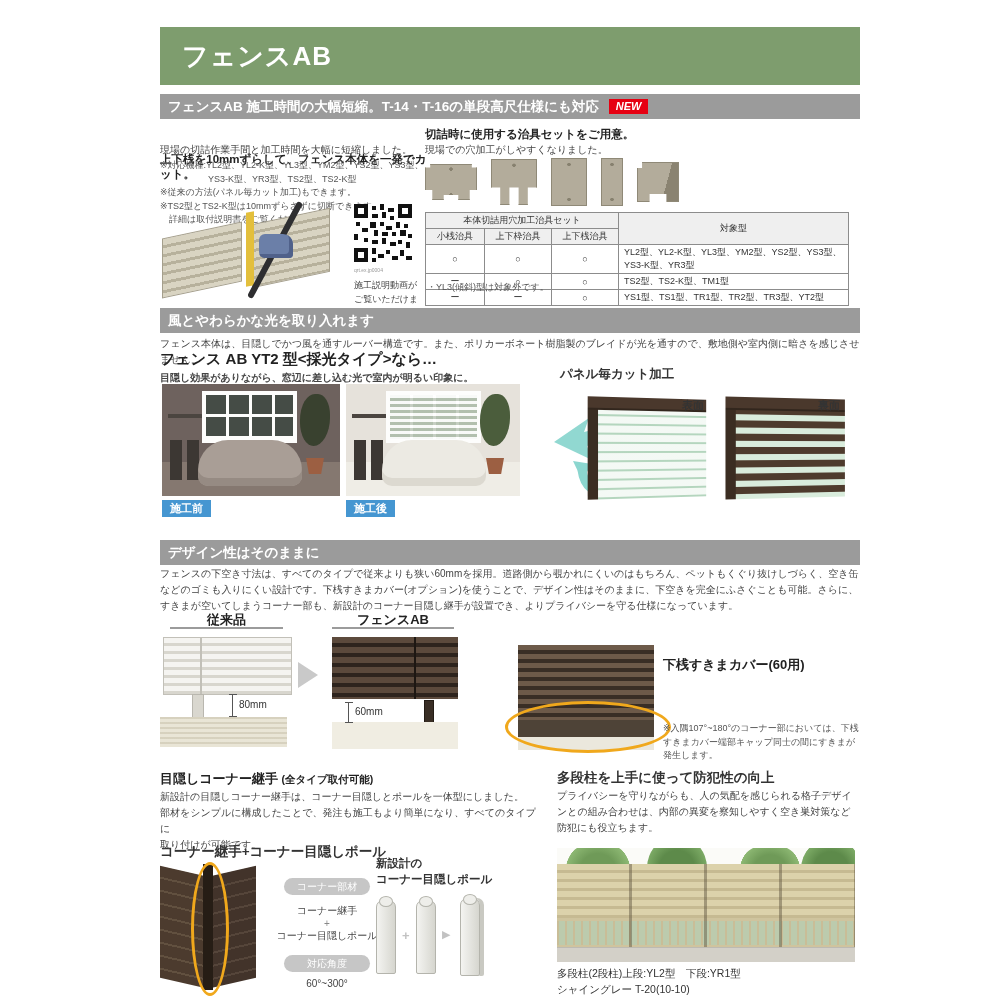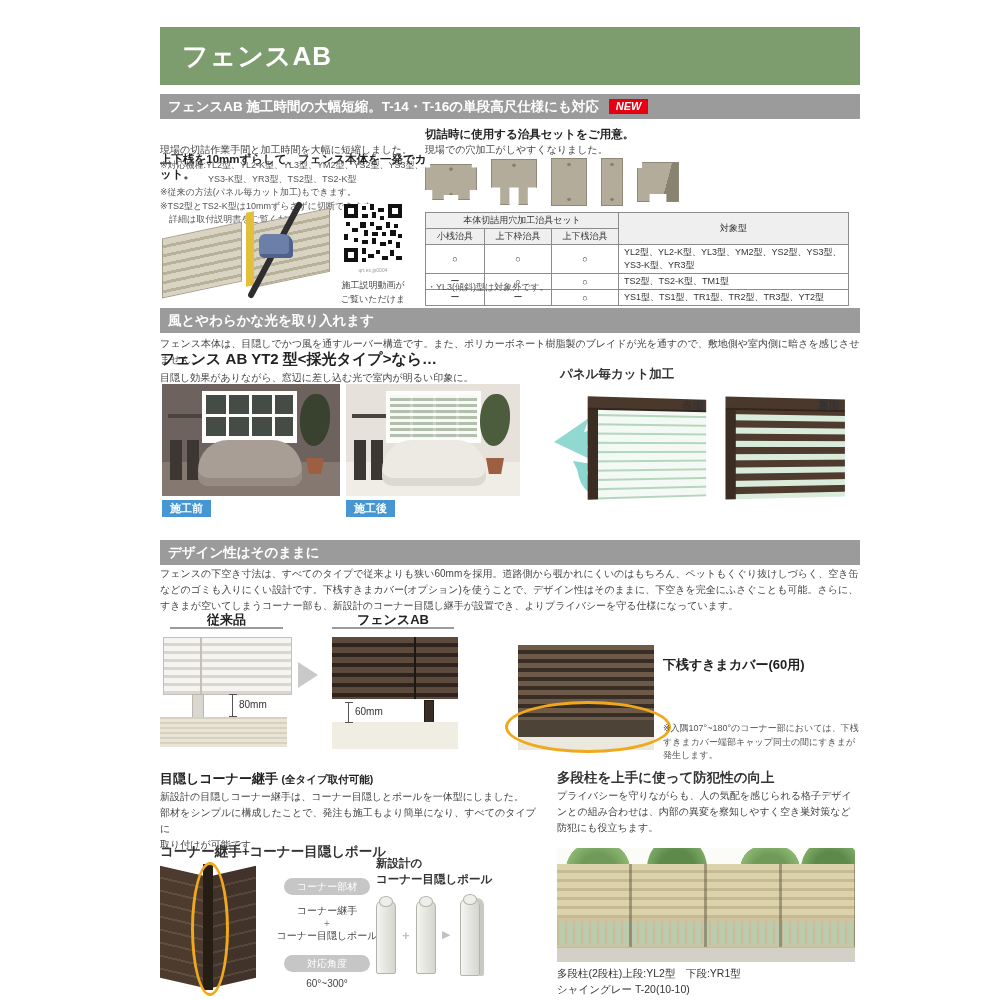--- a/index.html
+++ b/index.html
@@ -31,21 +31,21 @@
   .cutpanel{position:absolute;background:repeating-linear-gradient(180deg,#d9d4c2 0 6px,#b7b19c 6px 9px);
             border:1px solid #a59f8c;transform:skewY(-12deg);}
   .cutpanel.a{left:2px;top:22px;width:78px;height:58px;}
   .cutpanel.b{left:92px;top:8px;width:76px;height:62px;}
   .ystrip{position:absolute;left:86px;top:4px;width:8px;height:74px;background:#e3bf3c;transform:skewY(-12deg);}
   .cutbar{position:absolute;left:112px;top:-12px;width:6px;height:108px;background:#2e2e30;transform:rotate(28deg);border-radius:3px;}
   .cuttool{position:absolute;left:99px;top:26px;width:34px;height:24px;background:#6b7fa8;border-radius:6px 10px 4px 6px;
            box-shadow:inset -4px -4px 0 #50618a;}
 
   
-  .qrwrap{left:337px;top:204px;width:72px;text-align:center;}
+  .qrwrap{left:354px;top:204px;width:72px;}
   .qrcap{font-size:5px;color:#999;display:block;margin-top:1px;}
   .qrtxt{font-size:9px;color:#444;line-height:1.5;margin-top:6px;}
 
   
   .jigs{left:425px;top:156px;width:300px;height:52px;display:flex;align-items:center;gap:14px;}
   .jig{background:#b3ac9b;border:1px solid #8f8977;box-sizing:border-box;
        background-image:radial-gradient(circle at 50% 12%,#87816f 1.5px,transparent 2px),
                         radial-gradient(circle at 50% 88%,#87816f 1.5px,transparent 2px);}
   .jig.j1{width:52px;height:36px;clip-path:polygon(10% 0,90% 0,90% 10%,100% 10%,100% 72%,86% 72%,86% 100%,64% 100%,64% 86%,36% 86%,36% 100%,14% 100%,14% 72%,0 72%,0 10%,10% 10%);}
   .jig.j2{width:46px;height:46px;clip-path:polygon(0 0,100% 0,100% 62%,80% 62%,80% 100%,60% 100%,60% 62%,40% 62%,40% 100%,20% 100%,20% 62%,0 62%);}
@@ -279,21 +279,21 @@
     </tr>
   </tbody>
     </table>
   <div class="abs tnote">・YL3(傾斜)型は対象外です。</div>
 
   <div class="abs secbar" style="top:308px;">
     <span>風とやわらかな光を取り入れます</span>
   </div>
   <div class="abs body10" style="left:160px;top:336px;width:700px;">フェンス本体は、目隠しでかつ風を通すルーバー構造です。また、ポリカーボネート樹脂製のブレイドが光を通すので、敷地側や室内側に暗さを感じさせません。</div>
   <div class="abs h2sub" style="left:160px;top:350px;">フェンス AB YT2 型&lt;採光タイプ&gt;なら…</div>
-  <div class="abs sub" style="left:160px;top:371px;width:380px;">目隠し効果がありながら、窓辺に差し込む光で室内が明るい印象に。</div>
+  <div class="abs sub" style="left:160px;top:371px;width:380px;font-weight:bold;">目隠し効果がありながら、窓辺に差し込む光で室内が明るい印象に。</div>
   <div class="abs" style="left:560px;top:366px;font-size:12.5px;font-weight:bold;">パネル毎カット加工</div>
 
   <div class="abs room before" style="left:162px;top:384px;">
     <div class="wall"></div>
     <div class="window">
         <div class="pane"></div>
       </div>
     <div class="shelfgrp">
       <div class="shelf"></div>
       <div class="chair1"></div>

